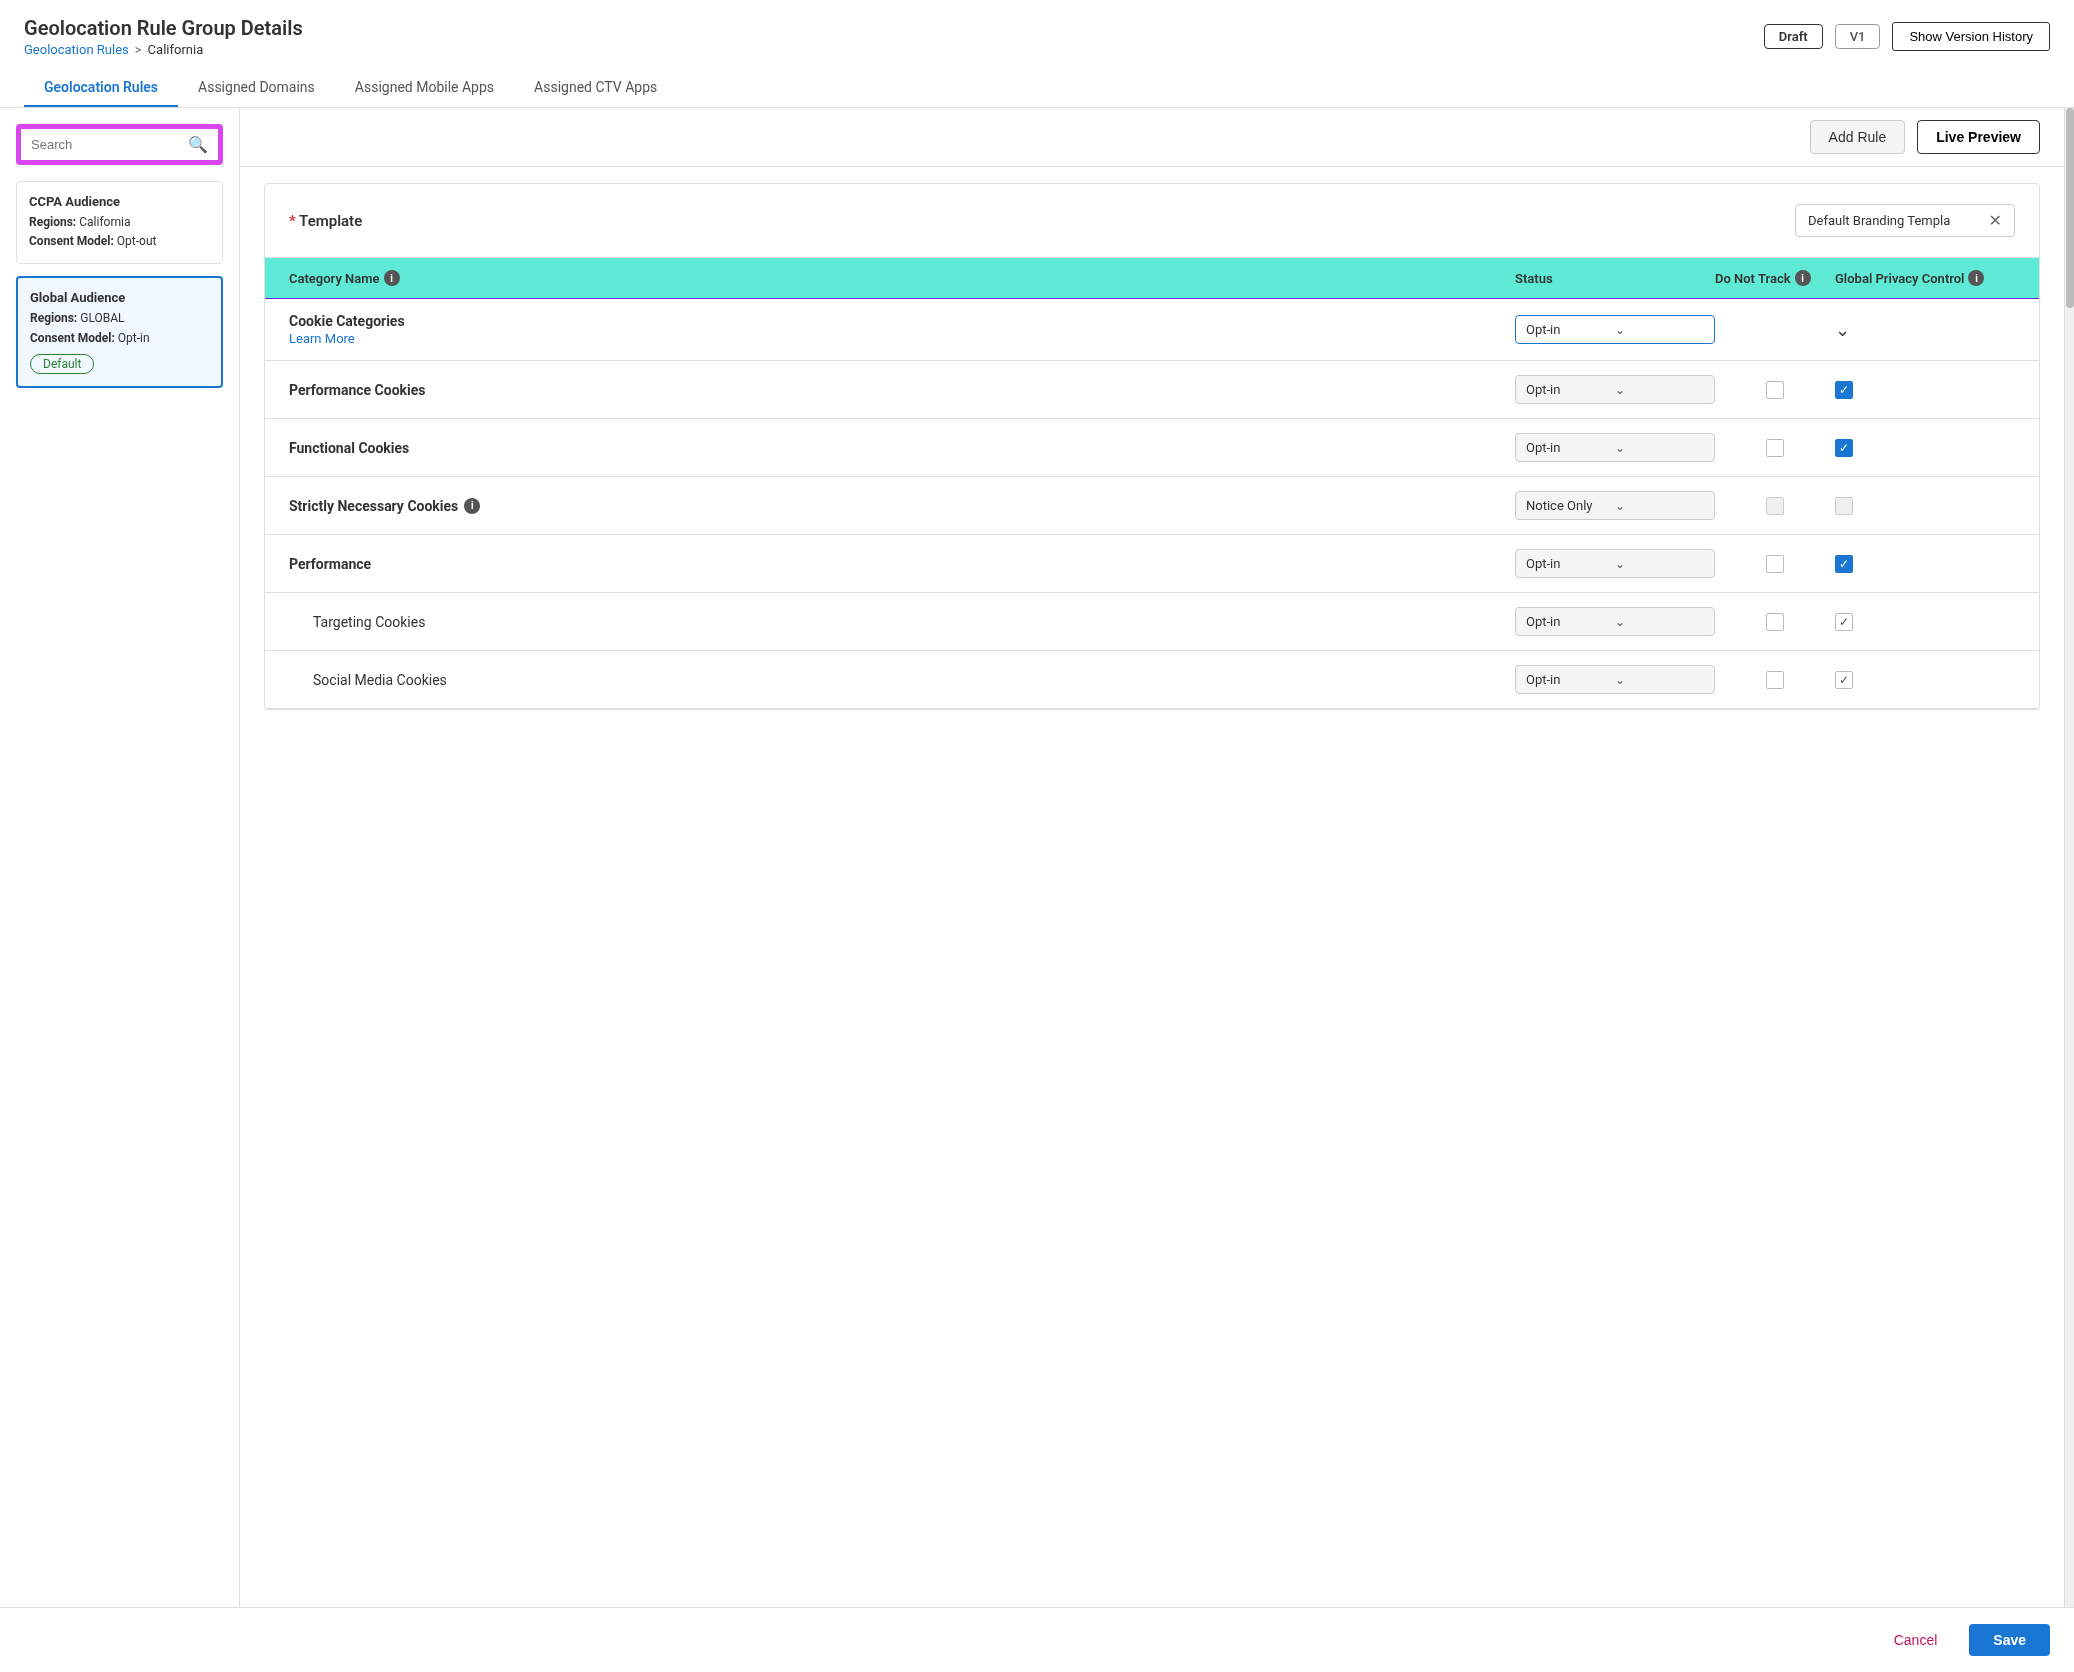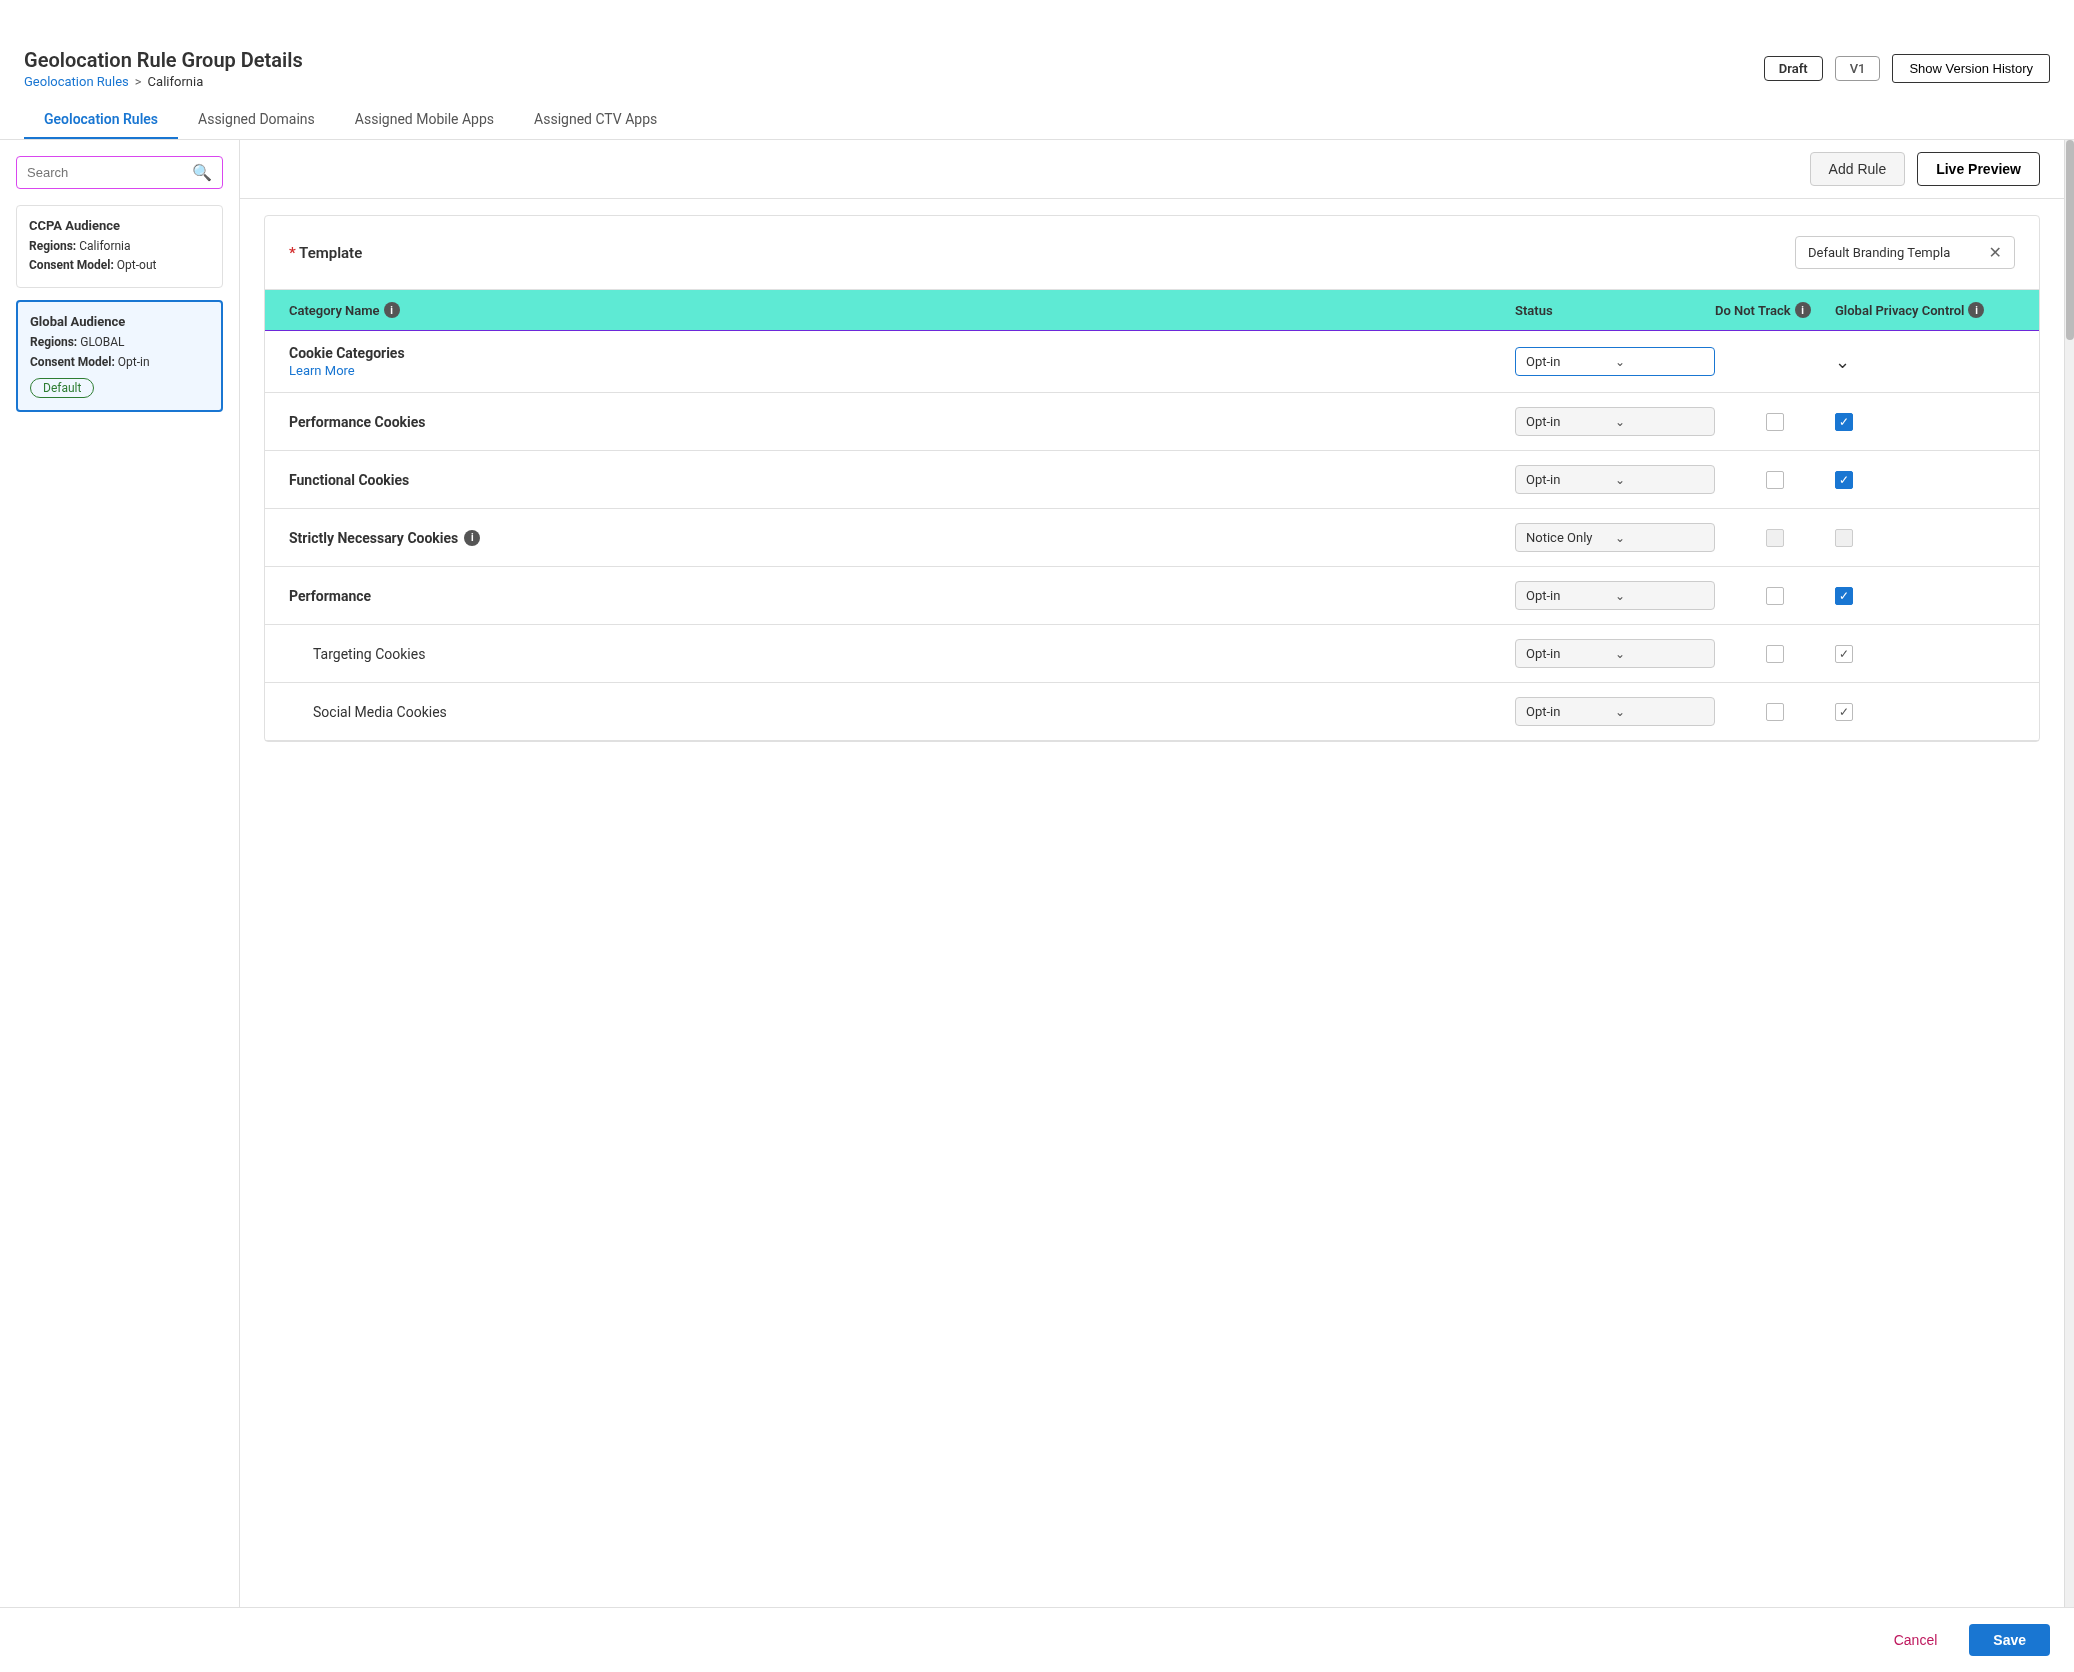--- a/index.html
+++ b/index.html
@@ -1,37 +1,37 @@
 <!DOCTYPE html>
 <html><head>
   <meta charset="utf-8">
   <style>
     * { box-sizing: border-box; margin: 0; padding: 0; }
     body { font-family: -apple-system, BlinkMacSystemFont, 'Segoe UI', Roboto, sans-serif; font-size: 14px; color: #333; background: #fff; }
 
     .header { padding: 16px 24px 0; border-bottom: 1px solid #e0e0e0; }
-    .header-top { display: flex; align-items: center; justify-content: space-between; margin-bottom: 8px; margin-top: 32px; }
+    .header-top { display: flex; align-items: center; justify-content: space-between; margin-bottom: 8px; }
     .header-title { font-size: 20px; font-weight: 600; color: #333; }
     .breadcrumb { display: flex; align-items: center; gap: 6px; font-size: 13px; margin-top: 2px; }
     .breadcrumb-link { color: #1976d2; cursor: pointer; text-decoration: none; }
     .breadcrumb-sep { color: #666; }
     .breadcrumb-current { color: #333; }
     .header-actions { display: flex; align-items: center; gap: 12px; }
     .btn-outline { border: 1px solid #333; background: #fff; padding: 6px 16px; border-radius: 3px; font-size: 13px; cursor: pointer; font-weight: 500; }
     .badge-draft { border: 1.5px solid #333; background: #fff; padding: 4px 14px; border-radius: 4px; font-size: 13px; font-weight: 600; }
     .badge-v1 { border: 1.5px solid #999; background: #fff; padding: 4px 14px; border-radius: 4px; font-size: 13px; font-weight: 500; color: #555; }
 
     .tabs { display: flex; gap: 0; margin-top: 12px; }
     .tab { padding: 10px 20px; font-size: 14px; cursor: pointer; color: #555; border-bottom: 2px solid transparent; }
     .tab.active { color: #1976d2; border-bottom: 2px solid #1976d2; font-weight: 600; }
 
     .content-area { display: flex; height: calc(100vh - 140px); overflow: hidden; }
 
     .sidebar { width: 240px; min-width: 240px; border-right: 1px solid #e0e0e0; padding: 16px; overflow-y: auto; }
-    .search-box { display: flex; align-items: center; border: 1px solid #d946ef; border-radius: 4px; padding: 6px 10px; width: 100%; margin-bottom: 16px; }
+    .search-box { display: flex; align-items: center; border: 5px solid #d946ef; border-radius: 4px; padding: 6px 10px; width: 100%; margin-bottom: 16px; }
     .search-box input { border: none; outline: none; width: 100%; font-size: 13px; }
     .search-icon { color: #666; font-size: 16px; cursor: pointer; }
 
     .audience-card { border: 1px solid #e0e0e0; border-radius: 4px; padding: 12px; margin-bottom: 12px; }
     .audience-card.selected { border: 2px solid #1976d2; background: #f0f7ff; }
     .audience-name { font-weight: 700; font-size: 13px; margin-bottom: 4px; }
     .audience-meta { font-size: 12px; color: #333; line-height: 1.6; }
     .audience-meta span { font-weight: 400; }
     .default-badge { display: inline-block; border: 1px solid #2e7d32; color: #2e7d32; border-radius: 12px; padding: 2px 12px; font-size: 12px; margin-top: 6px; }
 

